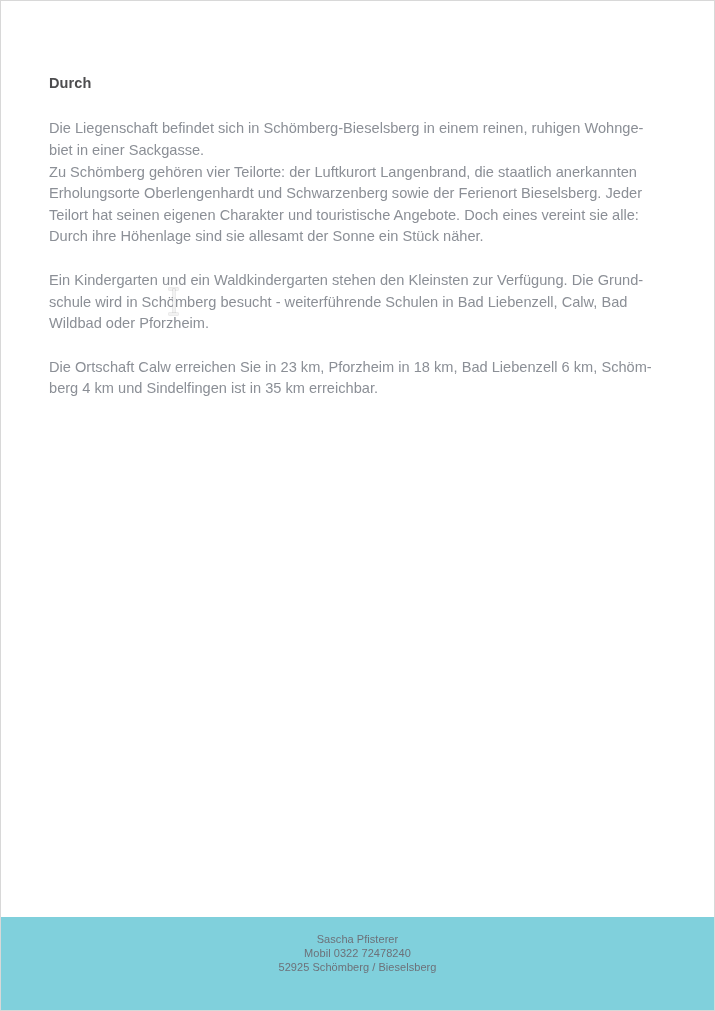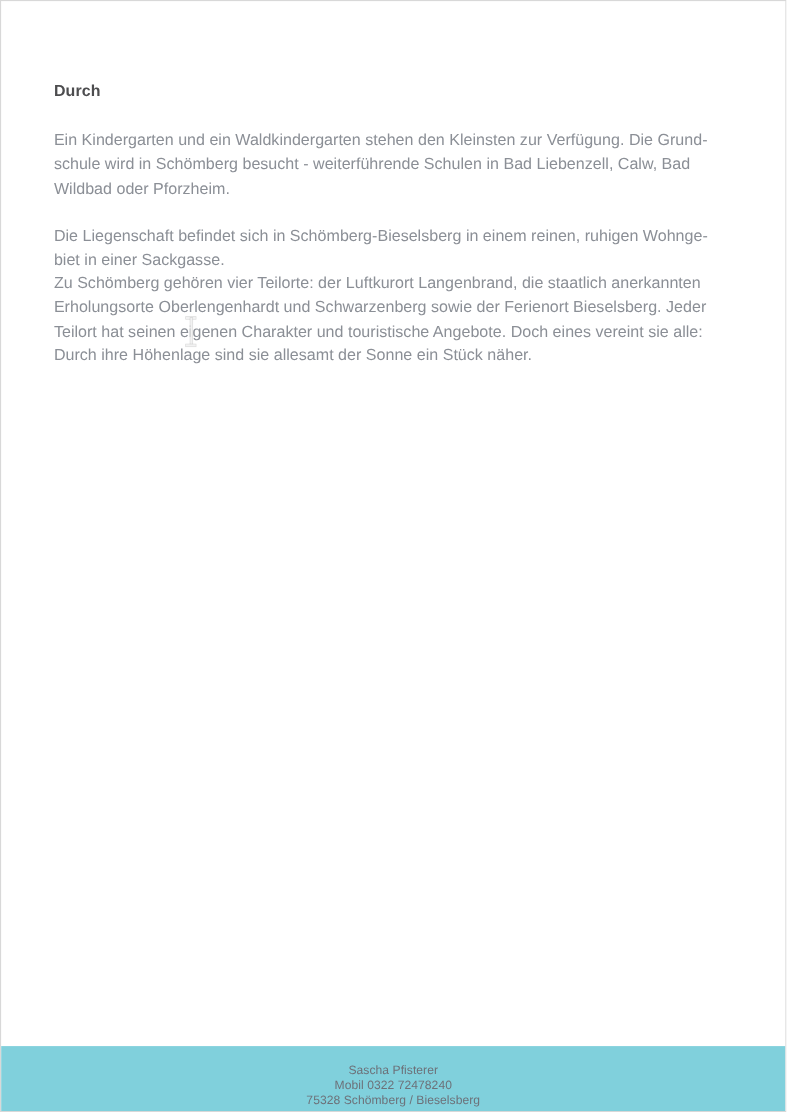--- a/index.html
+++ b/index.html
@@ -83,21 +83,21 @@
   }
   .ibeam-cursor .cap.top { top: 2px; }
   .ibeam-cursor .cap.bottom { top: 27px; }
 
   
   .footer {
     position: absolute;
     left: 0;
     right: 0;
     bottom: 0;
-    height: 59px;
+    height: 93px;
     background: #80d0dc;
     display: flex;
     flex-direction: column;
     align-items: center;
     justify-content: flex-start;
     padding-top: 15px;
     box-sizing: border-box;
   }
 
   .footer-line {
@@ -110,39 +110,41 @@
 </style>
 </head>
 <body>
 
 <div class="page">
 
   <div class="content">
 
     <h1 class="page-title">Durch</h1>
 
-    <p class="body-block">Ein Kindergarten und ein Waldkindergarten stehen den Kleinsten zur Verfügung. Die Grund-
-schule wird in Schömberg besucht - weiterführende Schulen in Bad Liebenzell, Calw, Bad
-Wildbad oder Pforzheim.</p>
-
     <p class="body-block">Die Liegenschaft befindet sich in Schömberg-Bieselsberg in einem reinen, ruhigen Wohnge-
 biet in einer Sackgasse.
 Zu Schömberg gehören vier Teilorte: der Luftkurort Langenbrand, die staatlich anerkannten
 Erholungsorte Oberlengenhardt und Schwarzenberg sowie der Ferienort Bieselsberg. Jeder
 Teilort hat seinen eigenen Charakter und touristische Angebote. Doch eines vereint sie alle:
 Durch ihre Höhenlage sind sie allesamt der Sonne ein Stück näher.</p>
 
+    <p class="body-block">Ein Kindergarten und ein Waldkindergarten stehen den Kleinsten zur Verfügung. Die Grund-
+schule wird in Schömberg besucht - weiterführende Schulen in Bad Liebenzell, Calw, Bad
+Wildbad oder Pforzheim.</p>
+
+    <p class="body-block">Die Ortschaft Calw erreichen Sie in 23 km, Pforzheim in 18 km, Bad Liebenzell 6 km, Schöm-
+berg 4 km und Sindelfingen ist in 35 km erreichbar.</p>
 
   </div>
 
   <div class="ibeam-cursor">
     <div class="cap top"></div>
     <div class="stem"></div>
     <div class="cap bottom"></div>
   </div>
 
   <div class="footer">
     <div class="footer-line">Sascha Pfisterer</div>
     <div class="footer-line">Mobil 0322 72478240</div>
-    <div class="footer-line">75328 Schömberg / Bieselsberg</div>
+    <div class="footer-line">52925 Schömberg / Bieselsberg</div>
   </div>
 
 </div>
 
 </body></html>

